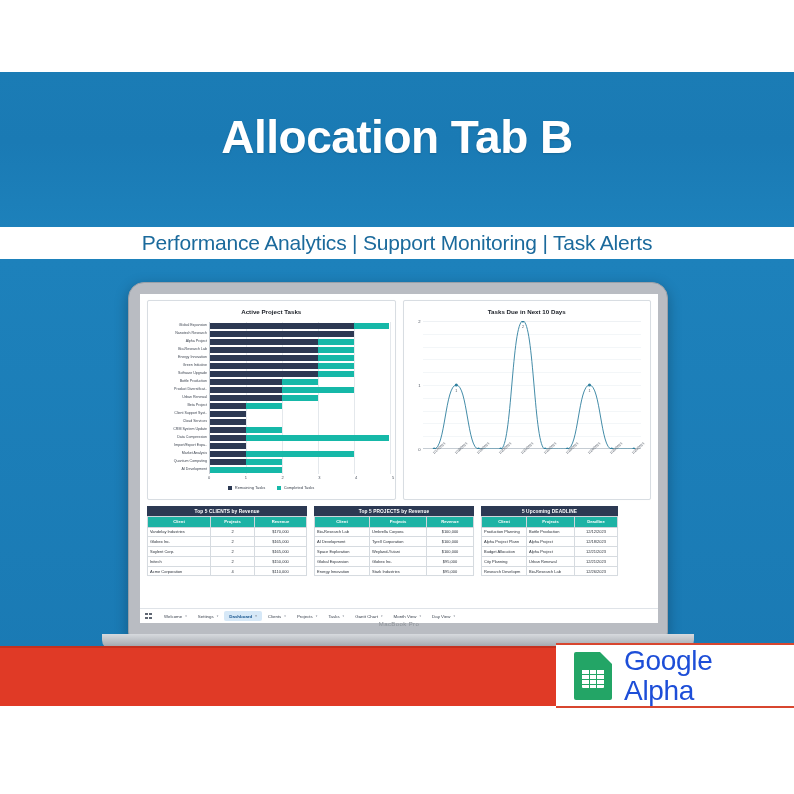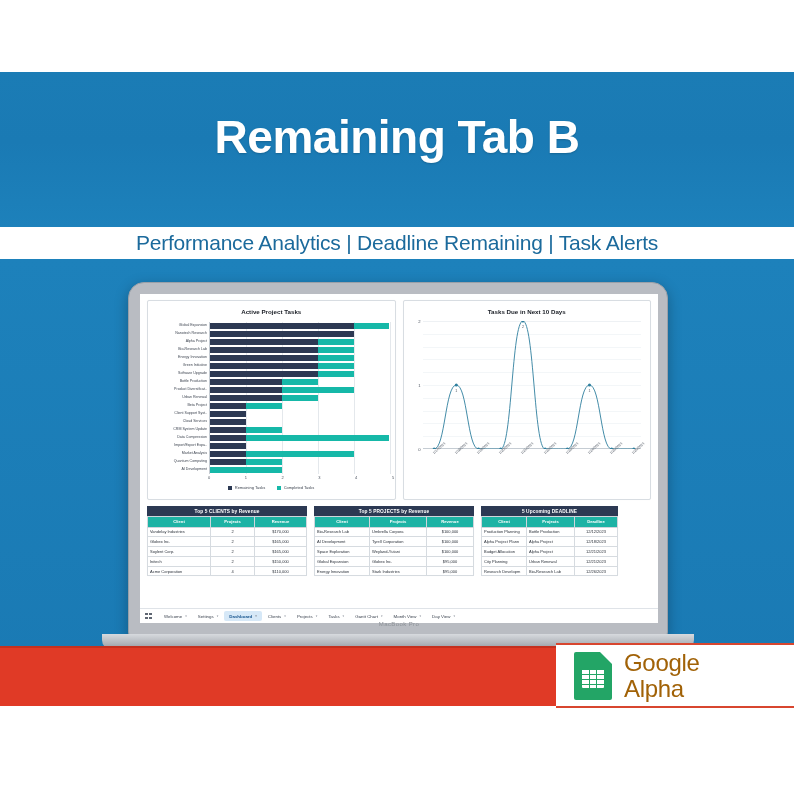--- a/index.html
+++ b/index.html
@@ -181,33 +181,33 @@
     position: absolute; right: 0; top: 0; width: 0; height: 0;
     border-top: 12px solid #ffffff; border-left: 12px solid transparent;
   }
   .gs-icon .tbl-glyph {
     position: absolute; left: 8px; top: 16px; width: 22px; height: 20px;
     background: #ffffff; border-radius: 1px;
   }
   .gs-icon .tbl-glyph i {
     position: absolute; background: #23a566;
   }
-  .gs-text { font-size: 24px; color: #a16207; line-height: 1.05; letter-spacing: -0.3px; }
+  .gs-text { font-size: 28px; color: #1d4ed8; line-height: 1.05; letter-spacing: -0.3px; }
 </style>
 </head>
 <body>
 
 <div id="root">
 
   <div class="hero">
-    <div class="hero-title">Remaining Tab B</div>
+    <div class="hero-title">Allocation Tab B</div>
   </div>
 
   <div class="subtitle-band">
-    <span>Performance Analytics | Deadline Remaining | Task Alerts</span>
+    <span>Performance Analytics | Support Monitoring | Task Alerts</span>
   </div>
 
   <div class="body-blue"></div>
 
   <div class="laptop">
     <div class="laptop-lid">
       <div class="laptop-screen">
 
         <div class="sheet">
 

